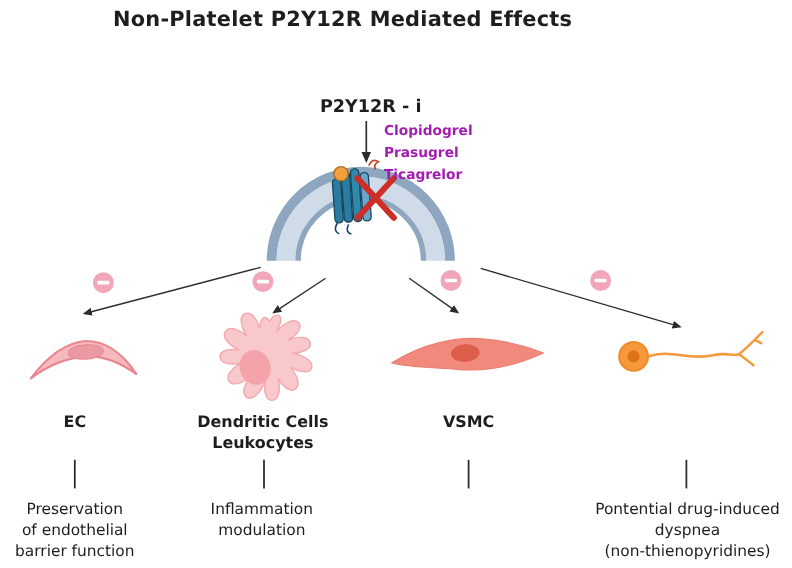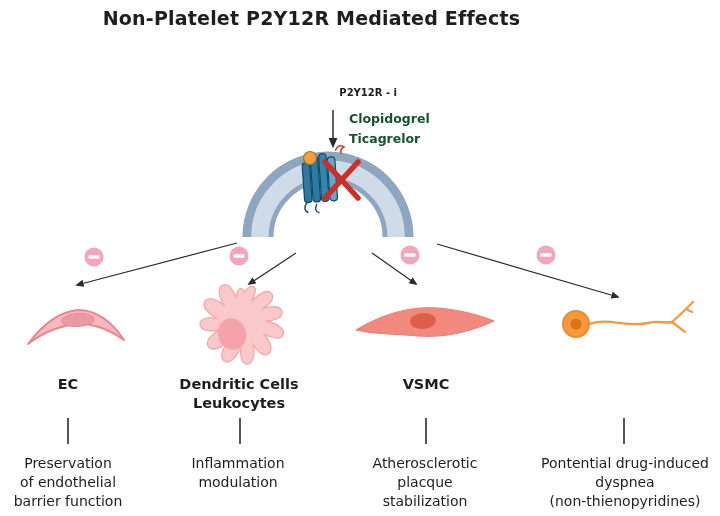--- a/index.html
+++ b/index.html
@@ -5,26 +5,26 @@
   html,body{margin:0;padding:0;background:#fff;}
   .canvas{
     position:relative;width:720px;height:516px;background:#ffffff;overflow:hidden;
     font-family:"DejaVu Sans","Liberation Sans",sans-serif;color:#1e1e20;
   }
   .title{
     position:absolute;top:7px;left:0;width:623px;text-align:center;
     font-size:19px;font-weight:bold;letter-spacing:.2px;
   }
   .p2y-label{
-    position:absolute;top:87px;left:237px;width:160px;text-align:right;
-    font-size:10px;font-weight:bold;
+    position:absolute;top:87px;left:257px;width:160px;text-align:center;
+    font-size:16px;font-weight:bold;
   }
   .drugs{
     position:absolute;top:109px;left:349px;
-    font-size:12.5px;font-weight:bold;line-height:20px;color:#14532d;
+    font-size:12.5px;font-weight:bold;line-height:20px;color:#a21caf;
   }
   .gfx{position:absolute;top:0;left:0;}
   .cell-label{
     position:absolute;top:375px;text-align:center;
     font-size:14.5px;line-height:19px;font-weight:700;
   }
   .cl-1{left:18px;width:100px;}
   .cl-2{left:163px;width:152px;}
   .cl-3{left:376px;width:100px;}
   .cl-4{left:572px;width:100px;}
@@ -142,20 +142,21 @@
       <line x1="624" y1="418" x2="624" y2="444"></line>
     </g>
   </svg>
 
   <div class="title">Non-Platelet P2Y12R Mediated Effects</div>
 
   <div class="p2y-label">P2Y12R - i</div>
 
   <div class="drugs">
     <div>Clopidogrel</div>
+    <div>Prasugrel</div>
     <div>Ticagrelor</div>
   </div>
 
   <div class="cell-label cl-1">
     <div>EC</div>
   </div>
   <div class="cell-label cl-2">
     <div>Dendritic Cells</div>
     <div>Leukocytes</div>
   </div>
@@ -165,24 +166,19 @@
 
   <div class="effect ef-1">
     <div>Preservation</div>
     <div>of endothelial</div>
     <div>barrier function</div>
   </div>
   <div class="effect ef-2">
     <div>Inflammation</div>
     <div>modulation</div>
   </div>
-  <div class="effect ef-3">
-    <div>Atherosclerotic</div>
-    <div>placque</div>
-    <div>stabilization</div>
-  </div>
   <div class="effect ef-4">
     <div>Pontential drug-induced</div>
     <div>dyspnea</div>
     <div>(non-thienopyridines)</div>
   </div>
 
 </div>
 
 </body></html>

